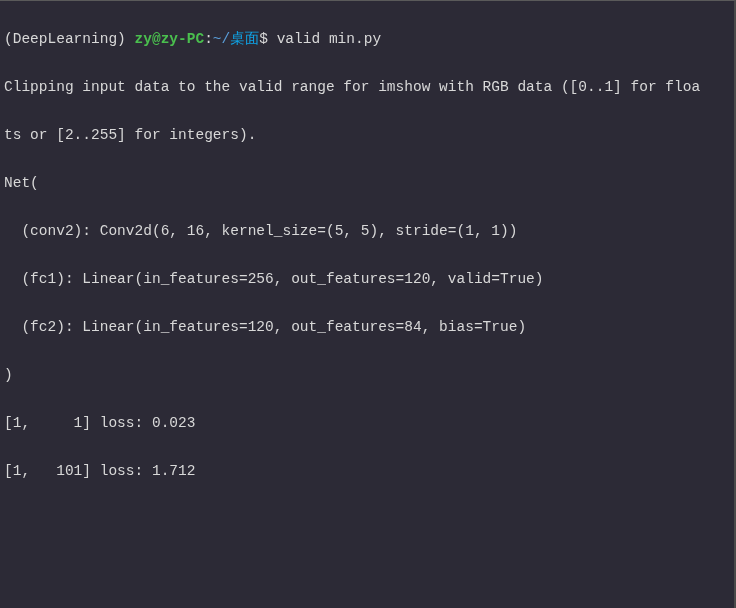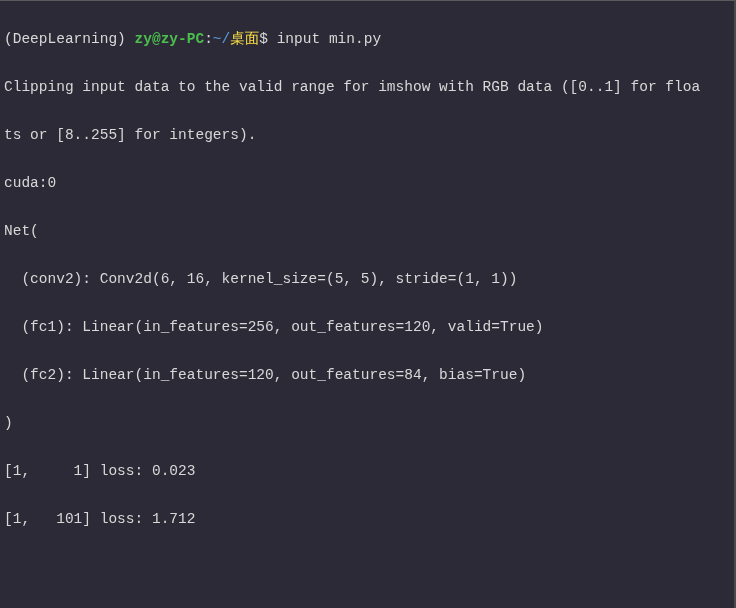--- a/index.html
+++ b/index.html
@@ -29,24 +29,23 @@
     .path { color: #5a9dd8; }
     .dollar { color: #d8d8d8; }
     .cmd { color: #d8d8d8; }
     .output { color: #d8d8d8; }
     .line { display: block; }
   </style>
 </head>
 <body>
 
 <div class="terminal">
-<span class="line"><span class="env">(DeepLearning) </span><span class="user">zy@zy-PC</span><span class="colon">:</span><span class="path">~/</span><span class="path" style="color:#fde047">桌面</span><span class="dollar">$ </span><span class="cmd">input min.py</span></span>
+<span class="line"><span class="env">(DeepLearning) </span><span class="user">zy@zy-PC</span><span class="colon">:</span><span class="path">~/</span><span class="path" style="color:#0ea5e9">桌面</span><span class="dollar">$ </span><span class="cmd">valid min.py</span></span>
 <span class="line output">Clipping input data to the valid range for imshow with RGB data ([0..1] for floa</span>
-<span class="line output">ts or [8..255] for integers).</span>
-<span class="line output">cuda:0</span>
+<span class="line output">ts or [2..255] for integers).</span>
 <span class="line output">Net(</span>
 <span class="line output">  (conv2): Conv2d(6, 16, kernel_size=(5, 5), stride=(1, 1))</span>
 <span class="line output">  (fc1): Linear(in_features=256, out_features=120, valid=True)</span>
 <span class="line output">  (fc2): Linear(in_features=120, out_features=84, bias=True)</span>
 <span class="line output">)</span>
 <span class="line output">[1,     1] loss: 0.023</span>
 <span class="line output">[1,   101] loss: 1.712</span>
 
 
 

